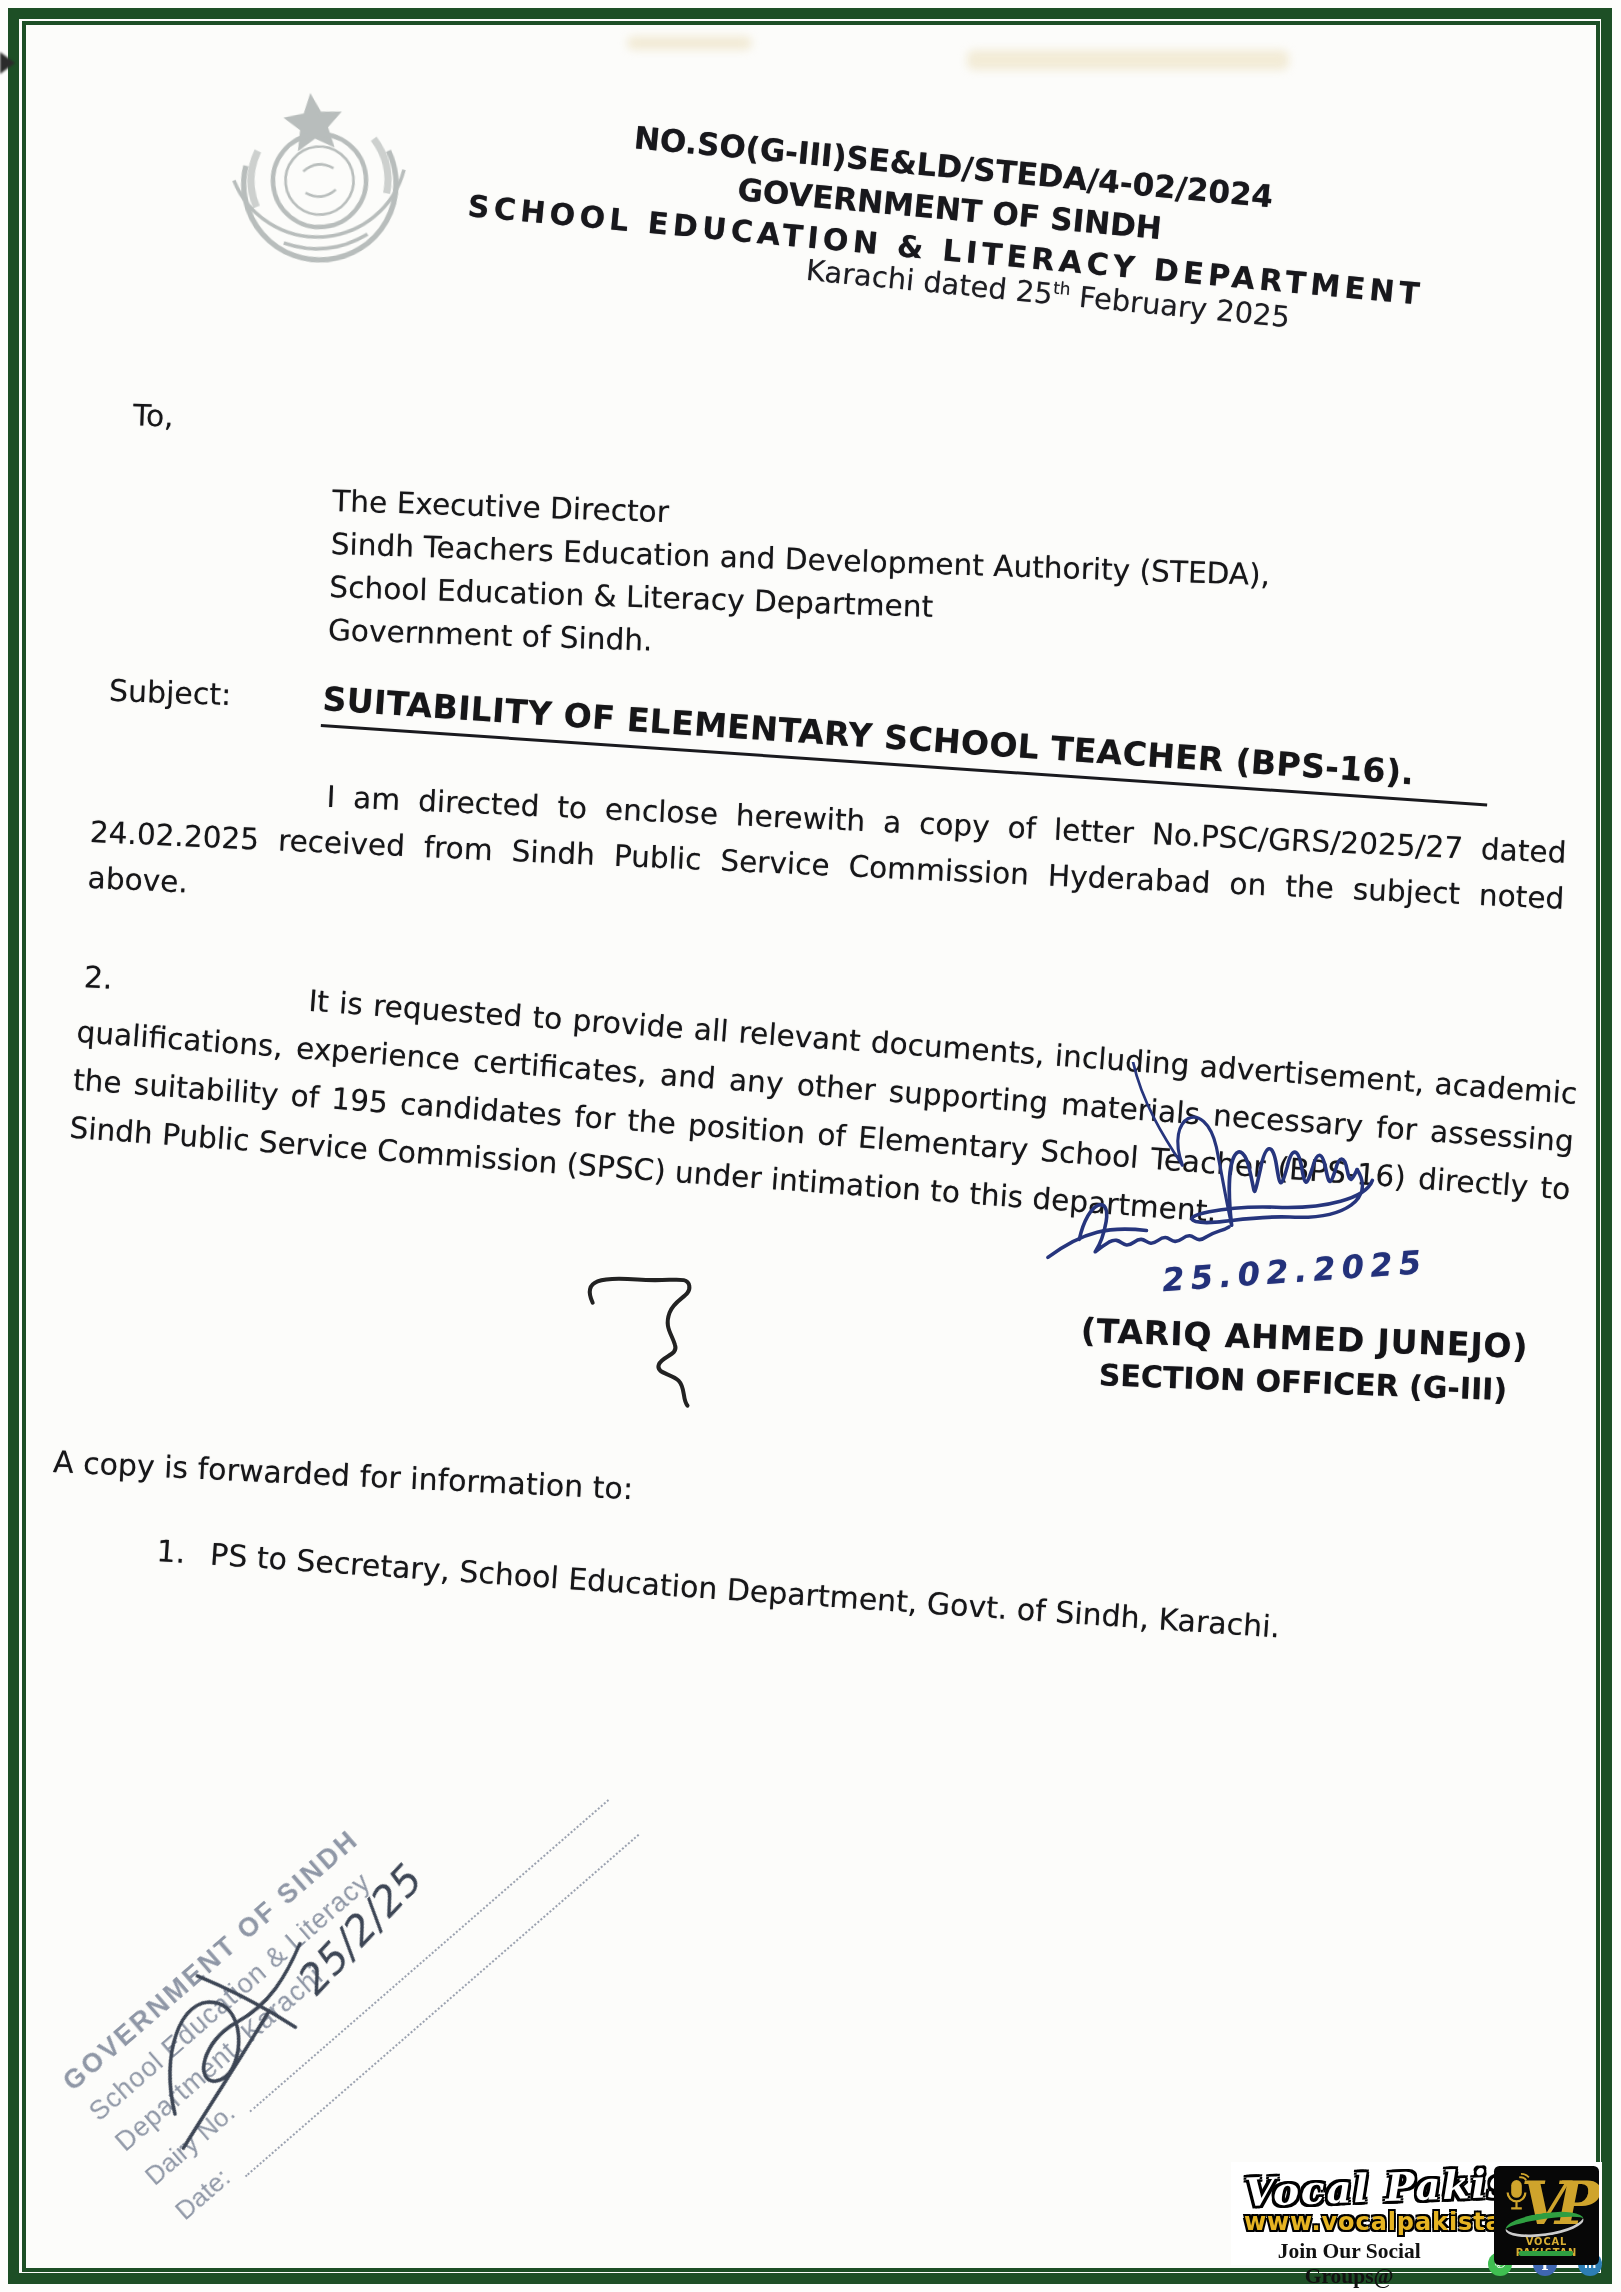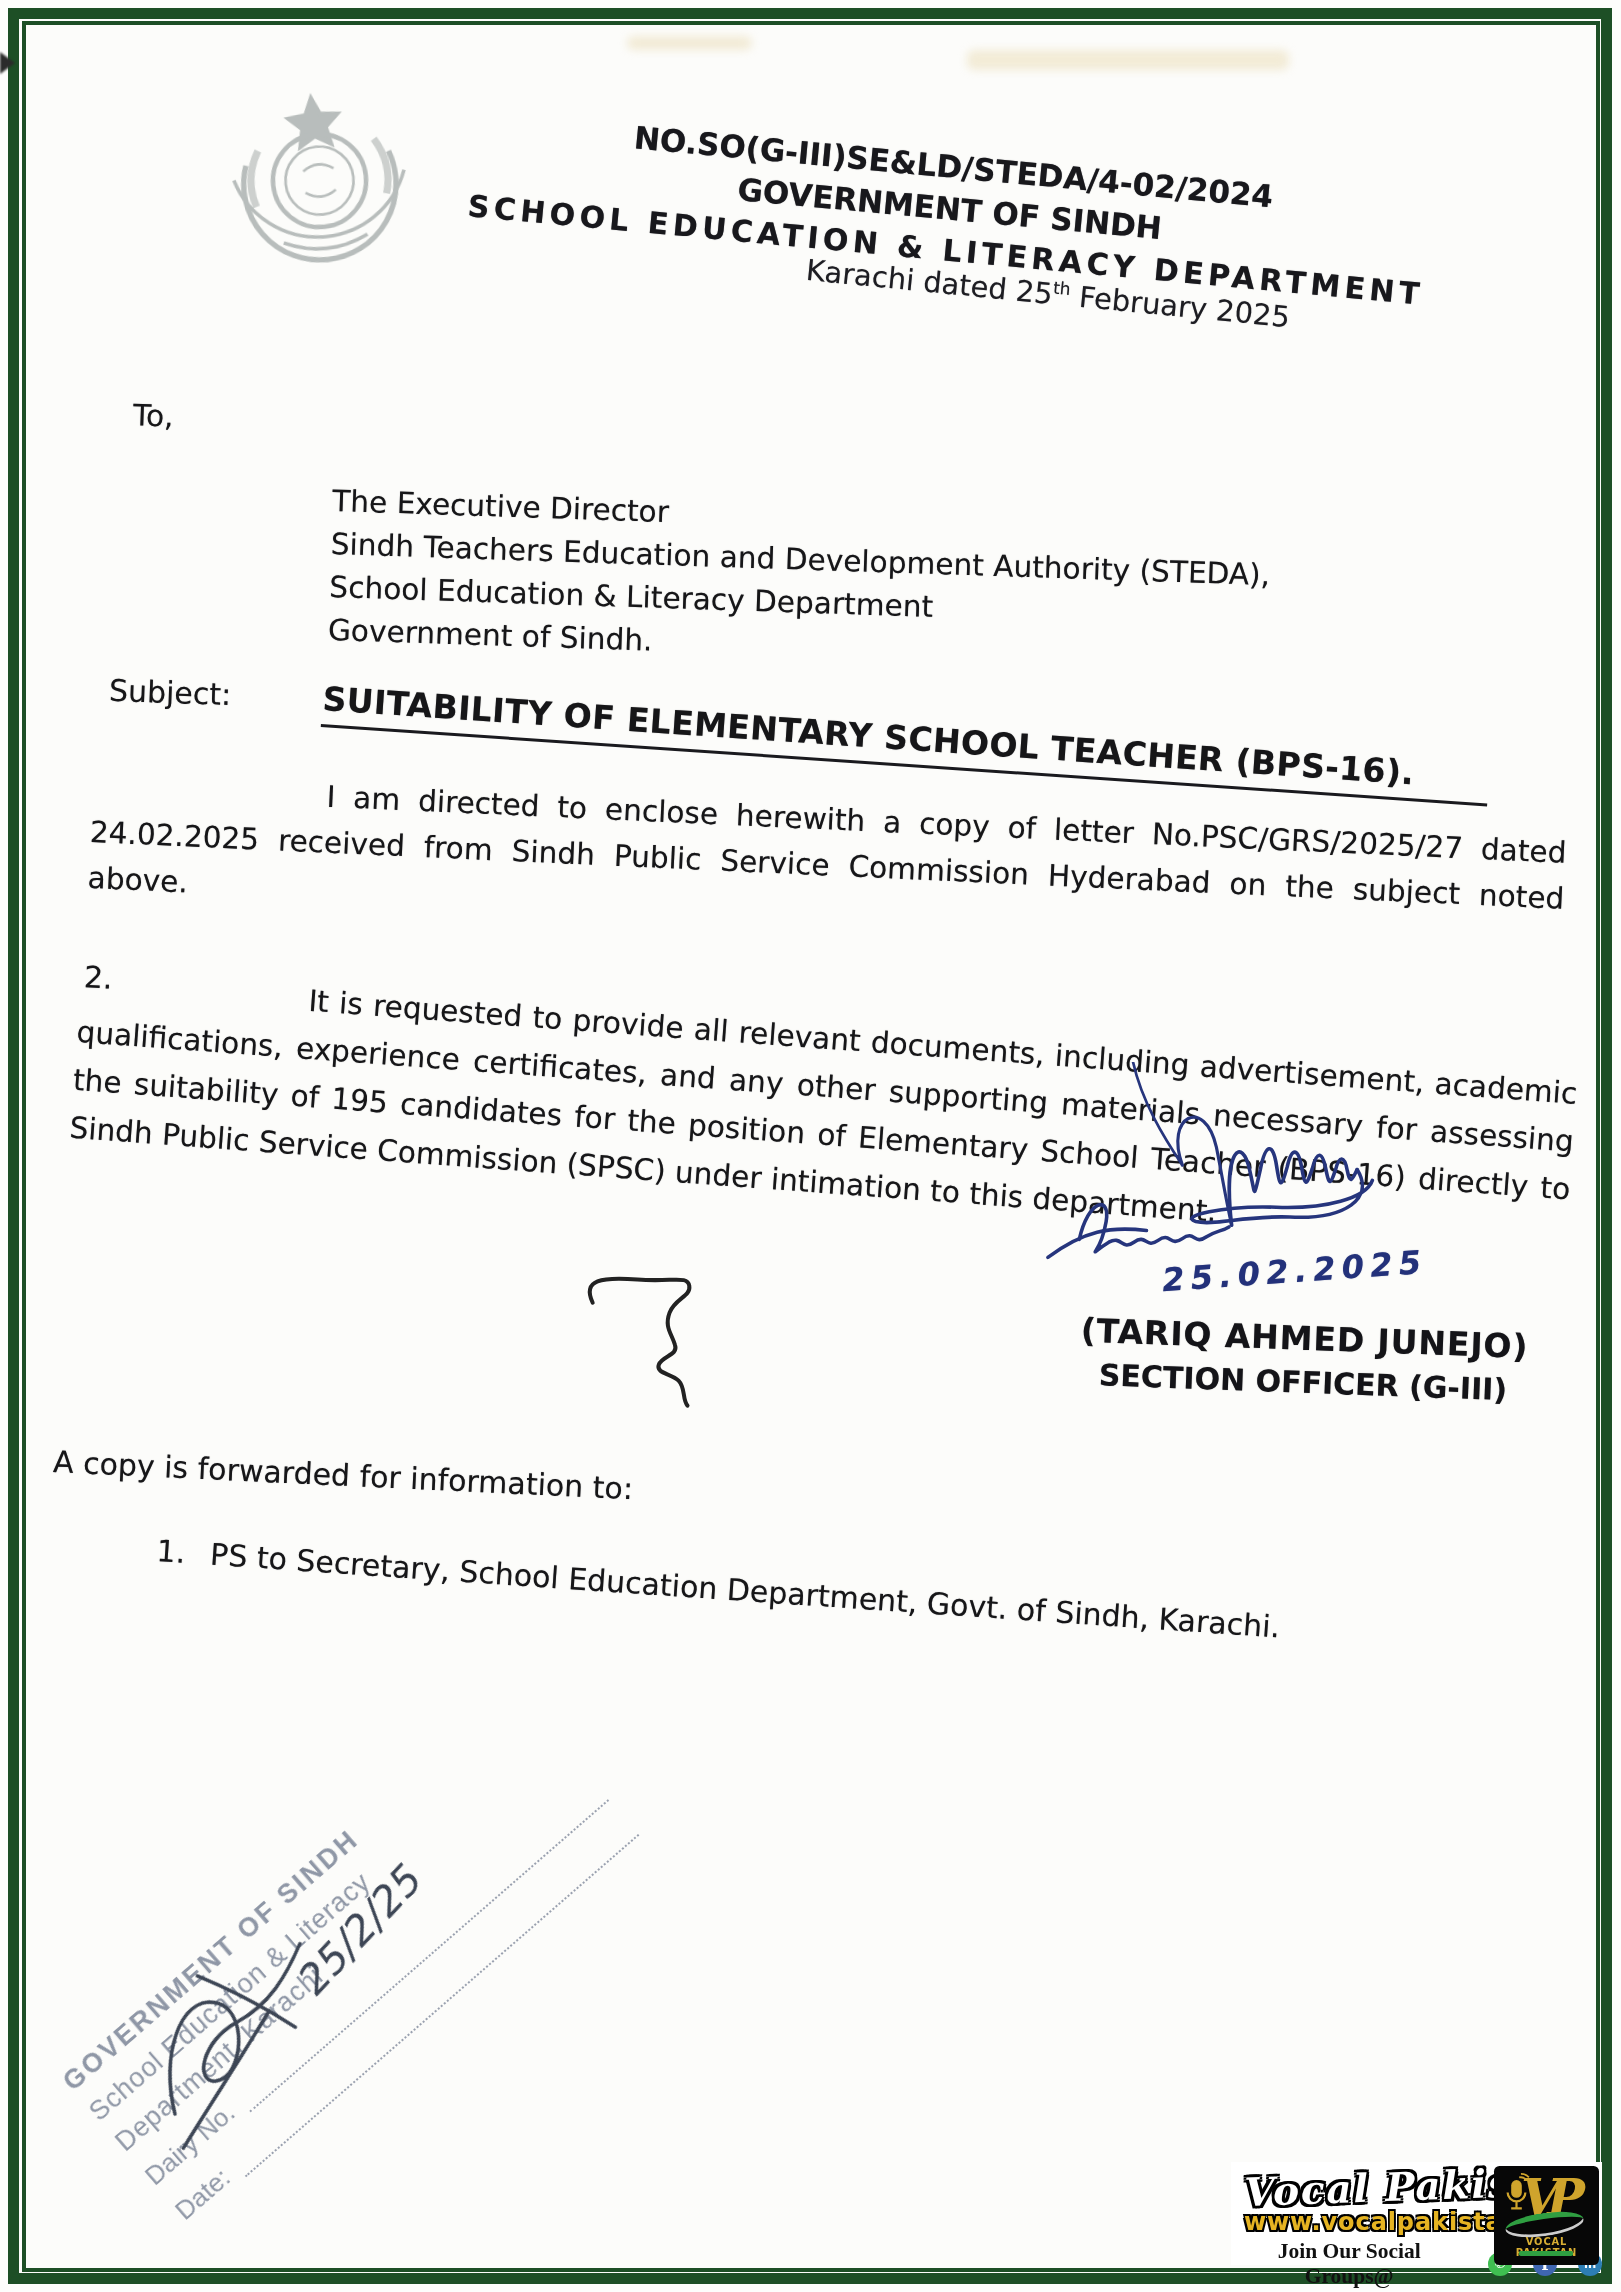--- a/index.html
+++ b/index.html
@@ -121,21 +121,21 @@
   }
   .wa { background:#3fbf51; }
   .fb { background:#3f66b0; font-family:"DejaVu Serif", serif; font-size:17px; }
   .li { background:#2d7eb5; font-size:11.6px; }
   .vp-logo {
     position:absolute; left:1494px; top:2166px; width:105px; height:99px;
     background:#070707; border-radius:5.4px; overflow:hidden; text-align:center;
   }
   .vp-mono {
     position:absolute; left:27px; top:1.8px; font-family:"DejaVu Serif", serif;
-    font-style:italic; font-weight:bold; font-size:50px; color:#cfa42c; letter-spacing:-12.5px;
+    font-style:italic; font-weight:bold; font-size:60px; color:#cfa42c; letter-spacing:-12.5px;
   }
   .vp-swoosh {
     position:absolute; left:10.7px; top:47px; width:79px; height:23px;
     border-radius:50%; border-top:6.3px solid #2f9e41; transform:rotate(-8deg);
     box-shadow:0 -2.7px 0 rgba(255,255,255,.8) inset;
   }
   .vp-name { position:absolute; left:0; right:0; top:70px; font-size:9.9px; font-weight:bold; color:#d8ae33; letter-spacing:0.9px; }
   .vp-tagbar { position:absolute; left:25px; top:85px; width:54px; height:4.5px; background:#2f9e41; border-radius:1.8px; }
   .vp-mic { position:absolute; left:9px; top:7.2px; width:27px; height:39px; }
 </style>

